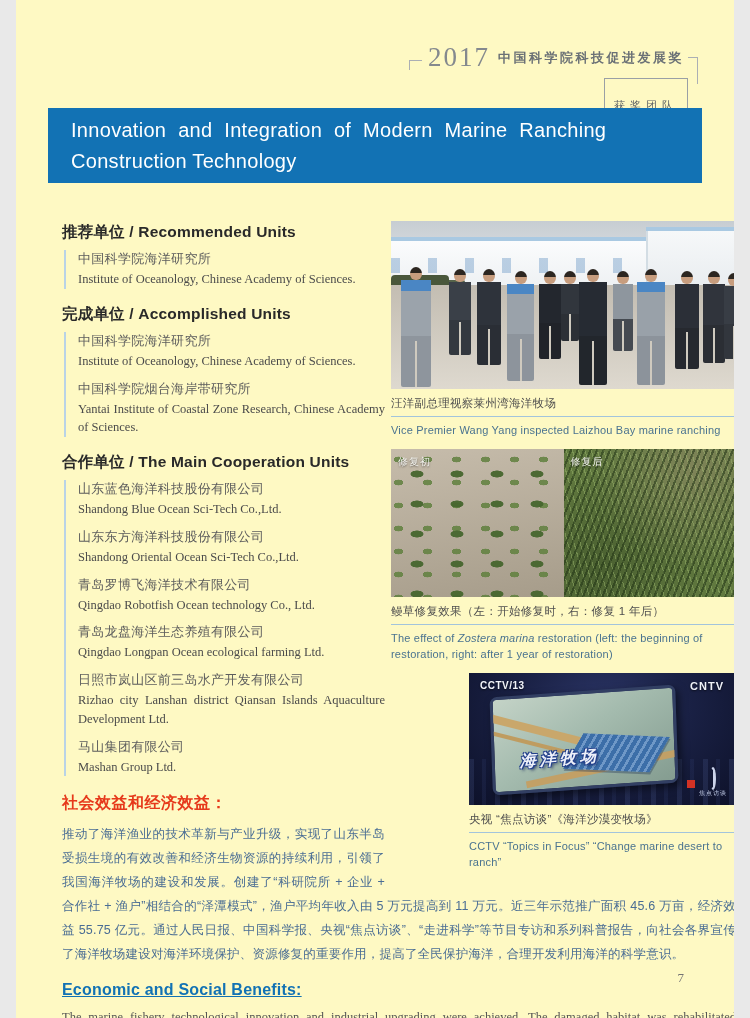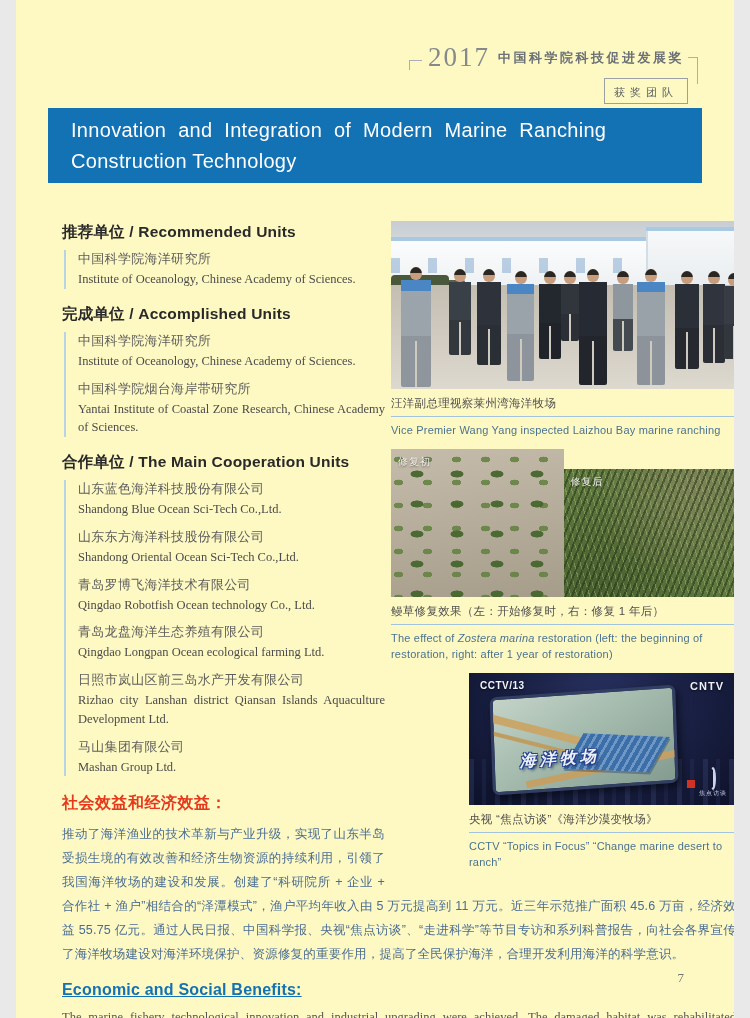--- a/index.html
+++ b/index.html
@@ -7,21 +7,21 @@
   body { font-family:"Liberation Sans", sans-serif; }
   .page { position:relative; width:718px; height:1018px; margin:0 auto; background:#fef9c3; overflow:hidden; }
 
   
   .award-header { position:absolute; top:42px; right:36px; text-align:right; color:#6b7176; }
   .award-row { display:flex; align-items:center; justify-content:flex-end; }
   .bracket-left { width:13px; height:10px; border-top:1px solid #abafb4; border-left:1px solid #abafb4; margin-right:6px; transform:translateY(7px); }
   .award-year { font-family:"Liberation Serif", serif; font-size:27px; color:#84898e; letter-spacing:2px; margin-right:8px; }
   .award-title { font-size:13px; font-weight:600; color:#6b7176; letter-spacing:2.5px; }
   .bracket-right { width:10px; height:27px; border-top:1px solid #abafb4; border-right:1px solid #abafb4; margin-left:4px; transform:translateY(13px); }
-  .award-badge { display:inline-block; margin:5px 10px 0 0; border:1px solid #9aa0a5; padding:6px 9px 3px; font-size:11px; letter-spacing:5px; color:#5c6166; }
+  .award-badge { display:inline-block; margin:5px 10px 0 0; border:1px solid #9aa0a5; padding:19px 9px 3px; font-size:11px; letter-spacing:5px; color:#5c6166; }
 
   
   .banner { position:absolute; top:108px; left:32px; right:32px; height:75px; background:#1272b4; color:#fff; padding:7px 20px 0 23px; }
   .banner .l1 { display:block; font-size:20px; font-weight:500; word-spacing:6px; letter-spacing:0.3px; line-height:31px; }
   .banner .l2 { display:block; font-size:20px; font-weight:500; letter-spacing:0.3px; line-height:31px; }
 
   
   .content { position:absolute; top:221px; left:46px; width:674px; }
 
   
@@ -52,21 +52,21 @@
       radial-gradient(ellipse 11px 6px at 50% 50%, rgba(70,102,46,.95) 0 55%, rgba(70,102,46,0) 62%),
       radial-gradient(ellipse 8px 5px at 50% 50%, rgba(96,128,62,.85) 0 55%, rgba(96,128,62,0) 62%),
       linear-gradient(170deg,#c6bcab,#a69c8a);
     background-size:40px 30px, 29px 23px, 100% 100%; background-position:6px 10px, 22px 22px, 0 0; }
   .sg-right { width:50%; height:100%; position:relative;
     background-color:#61793f;
     background-image:
       repeating-linear-gradient(112deg, rgba(28,46,18,.5) 0 2px, rgba(28,46,18,0) 2px 6px),
       repeating-linear-gradient(74deg, rgba(168,196,120,.4) 0 1px, transparent 1px 6px),
       radial-gradient(ellipse at 75% 12%, rgba(150,140,108,.55), transparent 55%),
-      radial-gradient(ellipse at 20% 80%, rgba(30,48,20,.35), transparent 60%); margin-top: 20px; }
+      radial-gradient(ellipse at 20% 80%, rgba(30,48,20,.35), transparent 60%); }
   .sg-label { position:absolute; top:6px; left:7px; font-size:10px; color:#f5f5f0; text-shadow:0 1px 2px rgba(0,0,0,.55); letter-spacing:1px; }
 
   
   .fig3 .imgbox { width:267px; margin-left:78px; }
   .fig3 .cap3 { width:267px; margin-left:78px; }
   .ph3 { height:132px; background:
       radial-gradient(ellipse at 50% 25%, #2b3566 0%, #1a2145 45%, #0d1129 100%);
   }
   .ph3 .city { position:absolute; left:0; right:0; bottom:0; height:46px; opacity:.5;
       background:repeating-linear-gradient(90deg, rgba(98,118,180,.35) 0 5px, transparent 5px 13px, rgba(70,88,150,.28) 13px 17px, transparent 17px 26px); }

